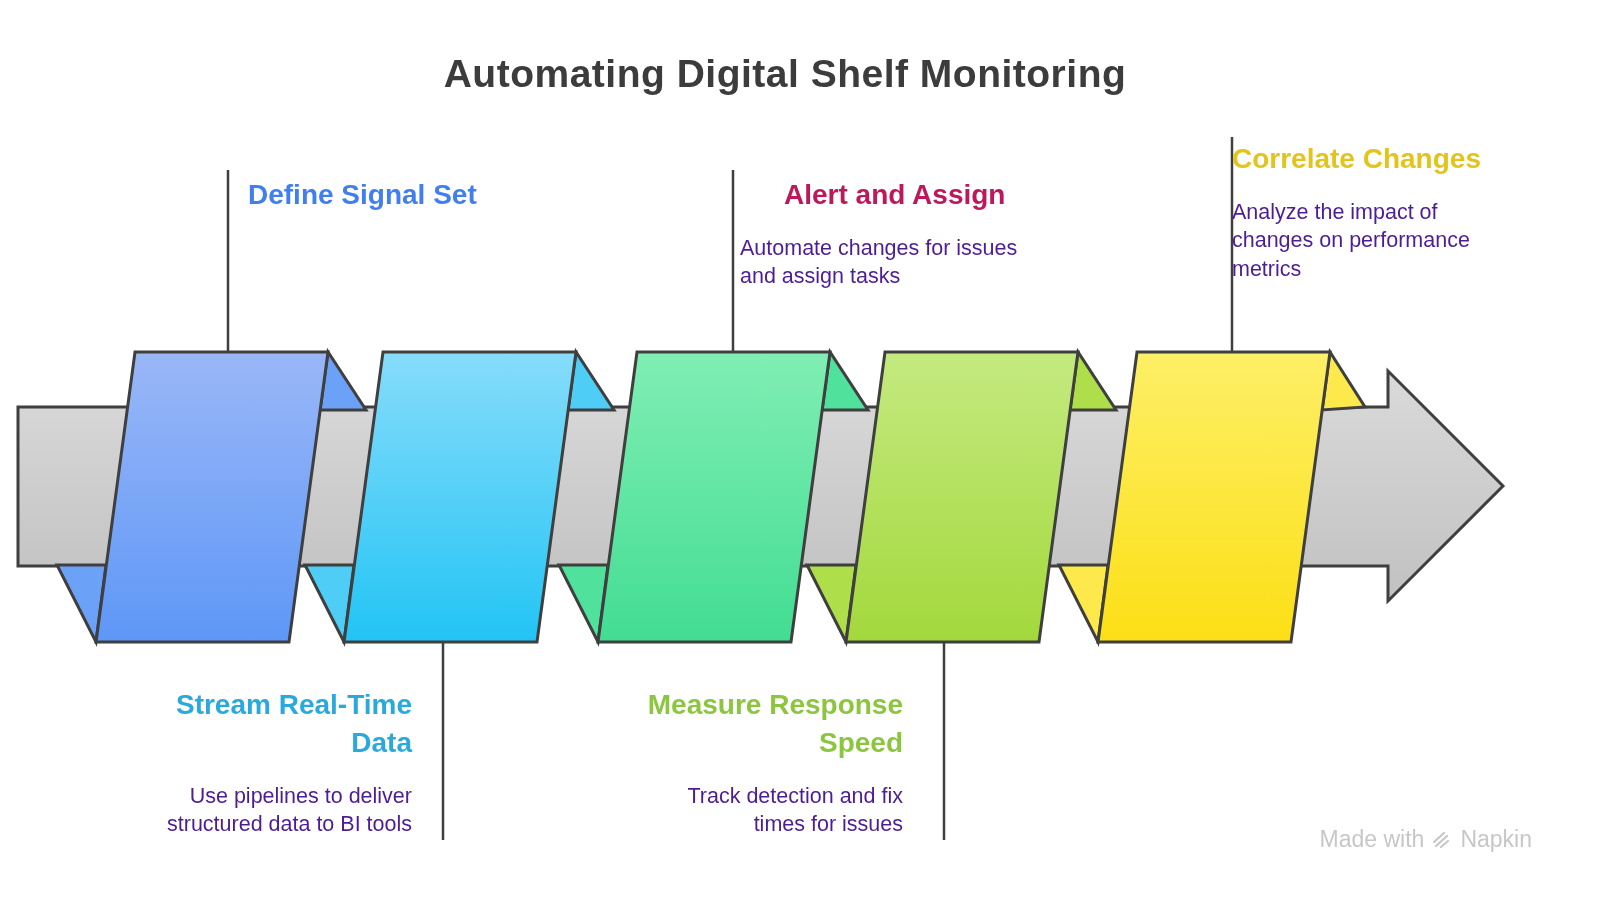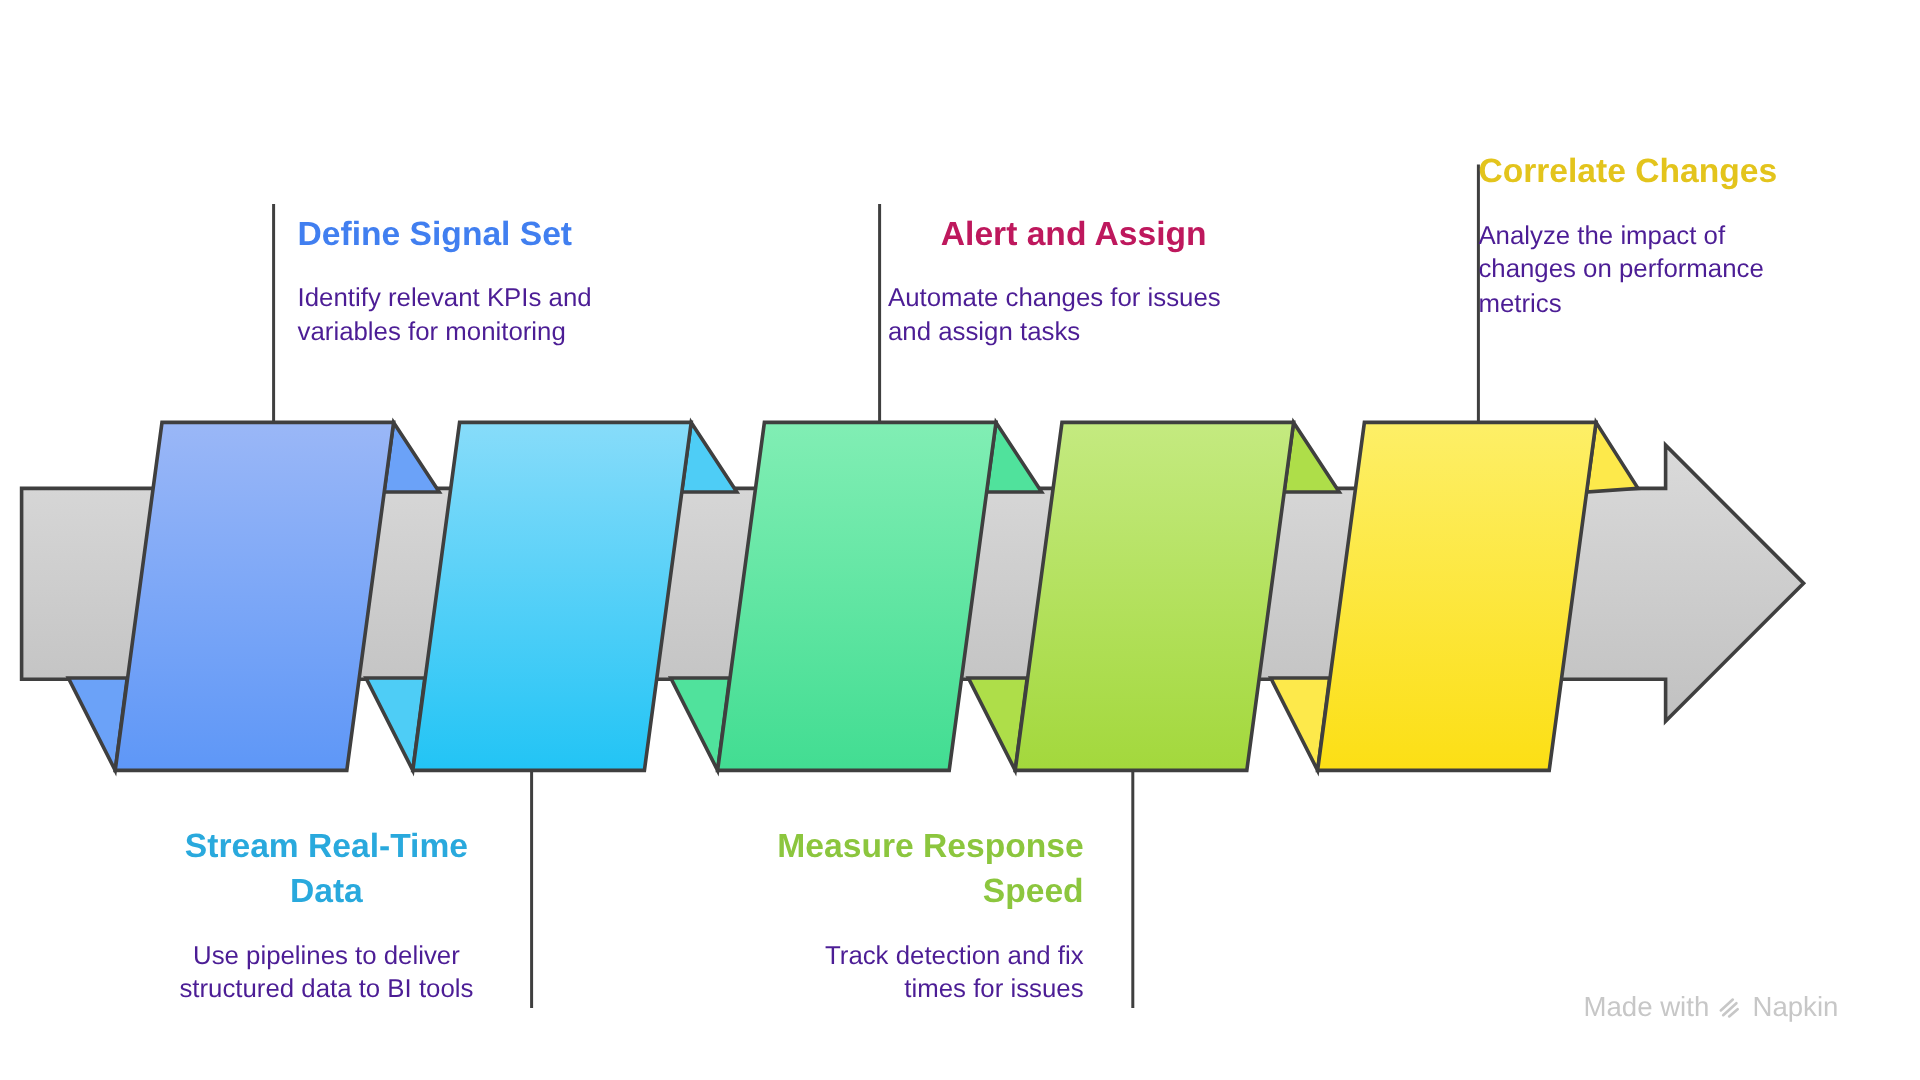--- a/index.html
+++ b/index.html
@@ -27,20 +27,21 @@
     color:#c7c7c7;font-size:23px;
   }
   .watermark .brand{margin-left:2px;}
   .napkin-icon{display:inline-block;}
 </style>
 </head>
 <body>
 
 <div class="canvas">
 
+  <div class="title">Automating Digital Shelf Monitoring</div>
 
   <svg class="diagram-svg" width="1600" height="900" viewBox="0 0 1600 900">
     <defs>
       <linearGradient id="grad-arrow" x1="0" y1="0" x2="0" y2="1">
         <stop offset="0" stop-color="#dadada"></stop>
         <stop offset="1" stop-color="#c1c1c1"></stop>
       </linearGradient>
       <linearGradient id="grad-r0" x1="0" y1="0" x2="0" y2="1">
         <stop offset="0" stop-color="#9ab7f7"></stop>
         <stop offset="1" stop-color="#5e97f7"></stop>
@@ -97,34 +98,33 @@
 
     <g>
       <polygon class="outlined" points="1330,352 1322,410 1365,407" fill="#fde94b"></polygon>
       <polygon class="outlined" points="1098,642 1108,565 1059,565" fill="#fde94b"></polygon>
       <polygon class="outlined" fill="url(#grad-r4)" points="1137,352 1330,352 1291,642 1098,642"></polygon>
     </g>
   </svg>
 
   <div class="step-block" style="left:248px;top:176px;width:300px;">
     <h2 style="color: rgb(65, 127, 240);">Define Signal Set</h2>
-    <p>Identify relevant KPIs and variables for monitoring</p>
   </div>
 
   <div class="step-block" style="left:740px;top:176px;width:300px;">
     <h2 style="color: #be185d; margin-left: 44px;">Alert and Assign</h2>
     <p>Automate changes for issues and assign tasks</p>
   </div>
 
-  <div class="step-block" style="left:1232px;top:124px;width:272px;">
+  <div class="step-block" style="left:1232px;top:140px;width:272px;">
     <h2 style="color: rgb(227, 196, 28);">Correlate Changes</h2>
     <p>Analyze the impact of changes on performance metrics</p>
   </div>
 
-  <div class="step-block align-right" style="right:1188px;top:686px;width:280px;text-align:center;">
+  <div class="step-block align-right" style="right:1188px;top:686px;width:280px;">
     <h2 style="color: rgb(41, 169, 221);">Stream Real-Time Data</h2>
     <p>Use pipelines to deliver structured data to BI tools</p>
   </div>
 
   <div class="step-block align-right" style="right:697px;top:686px;width:280px;">
     <h2 style="color: rgb(140, 198, 62);">Measure Response Speed</h2>
     <p style="width:270px;margin-left:10px;">Track detection and fix times for issues</p>
   </div>
 
   <div class="watermark">

